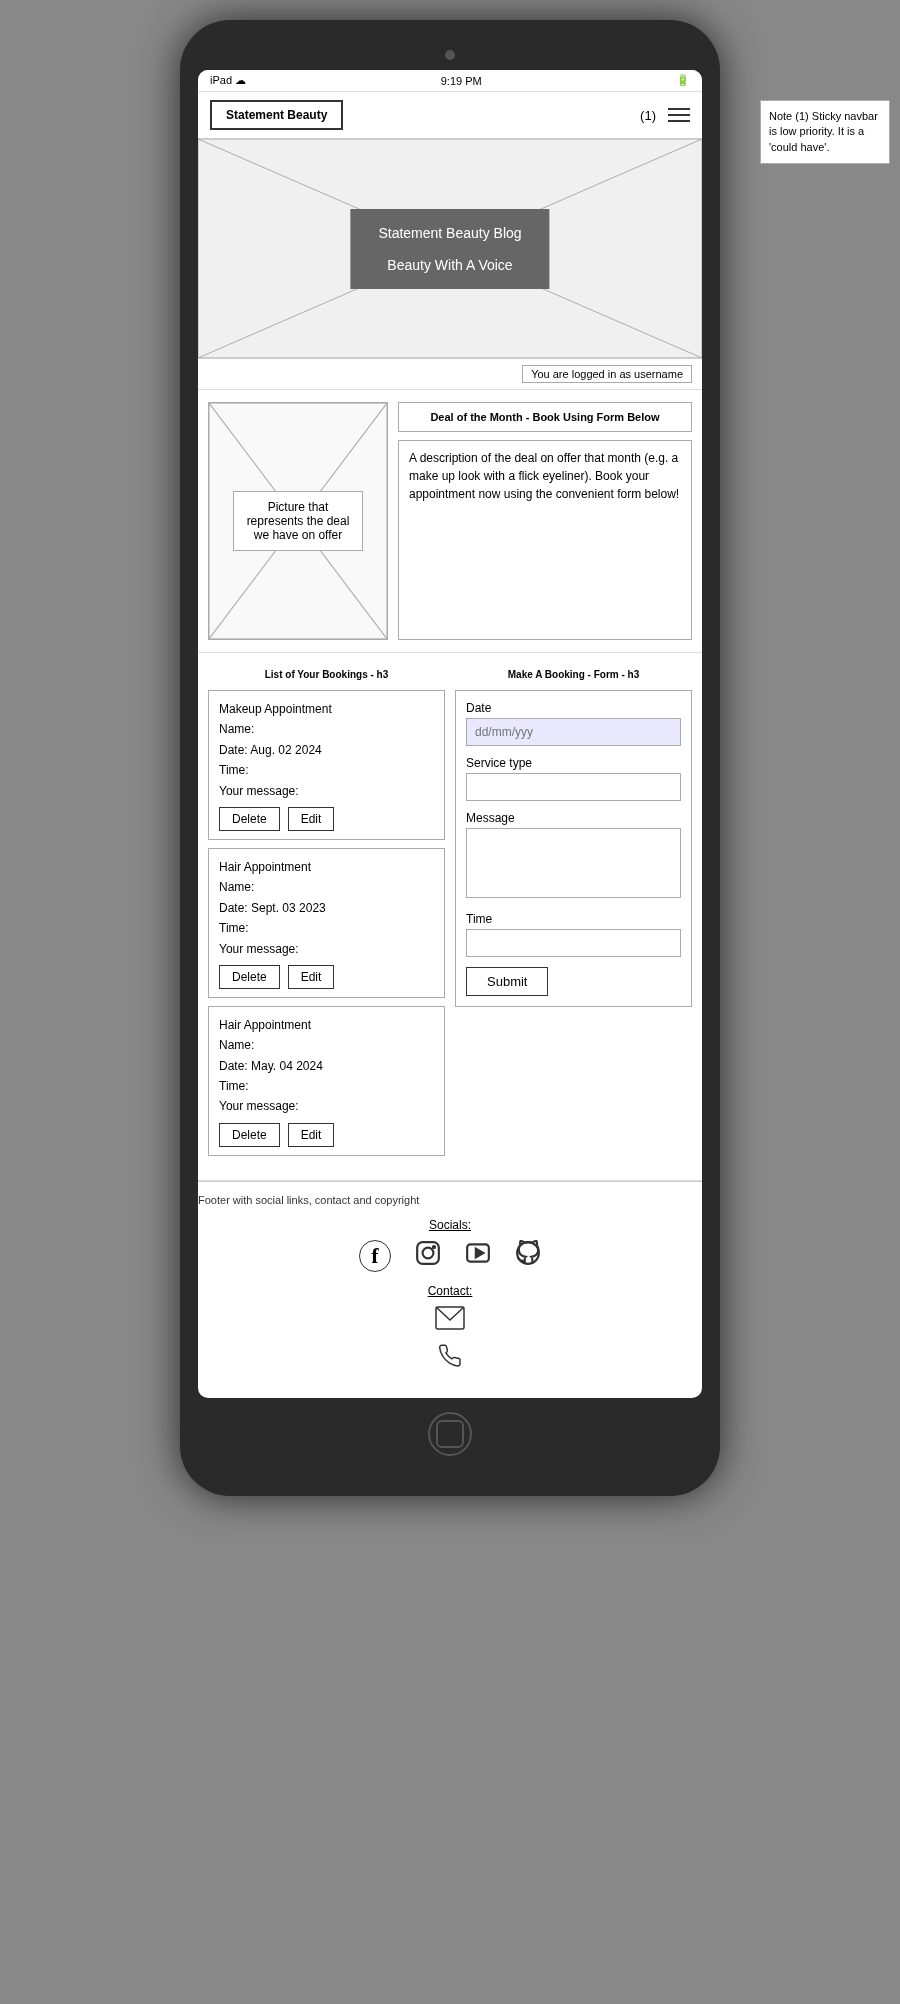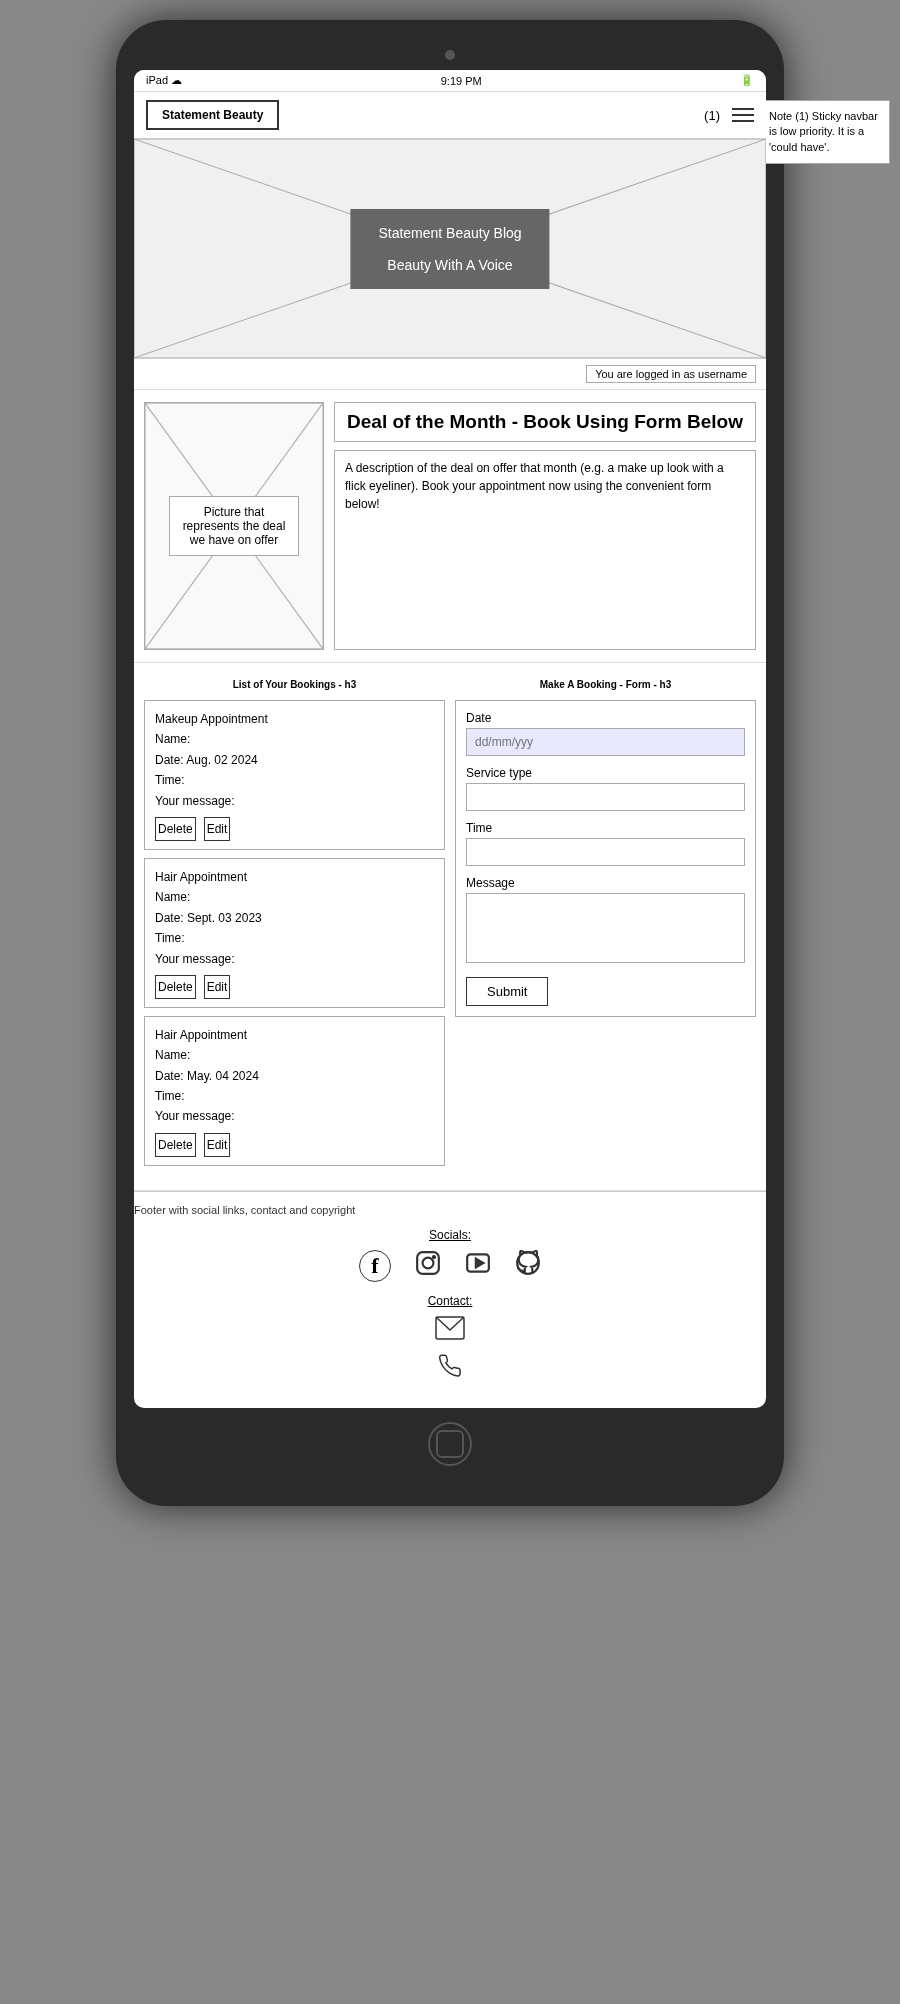--- a/index.html
+++ b/index.html
@@ -13,21 +13,21 @@
       padding: 20px 0;
     }
 
     .outer-wrapper {
       position: relative;
       width: 900px;
     }
 
     
     .device {
-      width: 668px;
+      width: 540px;
       margin: 0 auto;
       background: #2a2a2a;
       border-radius: 50px;
       padding: 30px 18px 40px 18px;
       box-shadow: 0 0 40px rgba(0,0,0,0.7);
     }
 
     .device-top {
       display: flex;
       justify-content: center;
@@ -204,21 +204,21 @@
     .deal-content {
       flex: 1;
       display: flex;
       flex-direction: column;
       gap: 8px;
     }
 
     .deal-title-box {
       border: 1px solid #aaa;
       padding: 8px 10px;
-      font-size: 19px;
+      font-size: 11px;
       font-weight: bold;
       text-align: center;
     }
 
     .deal-description-box {
       border: 1px solid #aaa;
       padding: 8px 10px;
       font-size: 12px;
       line-height: 1.5;
       flex: 1;
@@ -258,21 +258,21 @@
 
     .booking-actions {
       display: flex;
       gap: 8px;
       margin-top: 6px;
     }
 
     .btn-action {
       border: 1px solid #333;
       background: #fff;
-      padding: 4px 2px;
+      padding: 4px 12px;
       font-size: 12px;
       cursor: pointer;
       text-align: center;
     }
 
     
     .booking-form {
       border: 1px solid #aaa;
       padding: 10px;
     }
@@ -527,26 +527,26 @@
           <div class="booking-form">
             <div class="form-group">
               <label class="form-label">Date</label>
               <input class="form-input-date" type="text" placeholder="dd/mm/yyy" style="">
             </div>
             <div class="form-group">
               <label class="form-label">Service type</label>
               <input class="form-input" type="text" style="">
             </div>
             <div class="form-group">
+              <label class="form-label">Message</label>
+              <textarea class="form-textarea" style=""></textarea>
+            </div>
+            <div class="form-group">
               <label class="form-label">Time</label>
               <input class="form-input" type="text" style="">
-            </div>
-            <div class="form-group">
-              <label class="form-label">Message</label>
-              <textarea class="form-textarea" style=""></textarea>
             </div>
             <button class="btn-submit">Submit</button>
           </div>
         </div>
 
       </div>
 
       <div class="footer">
         <div class="footer-note">Footer with social links, contact and copyright</div>
 

